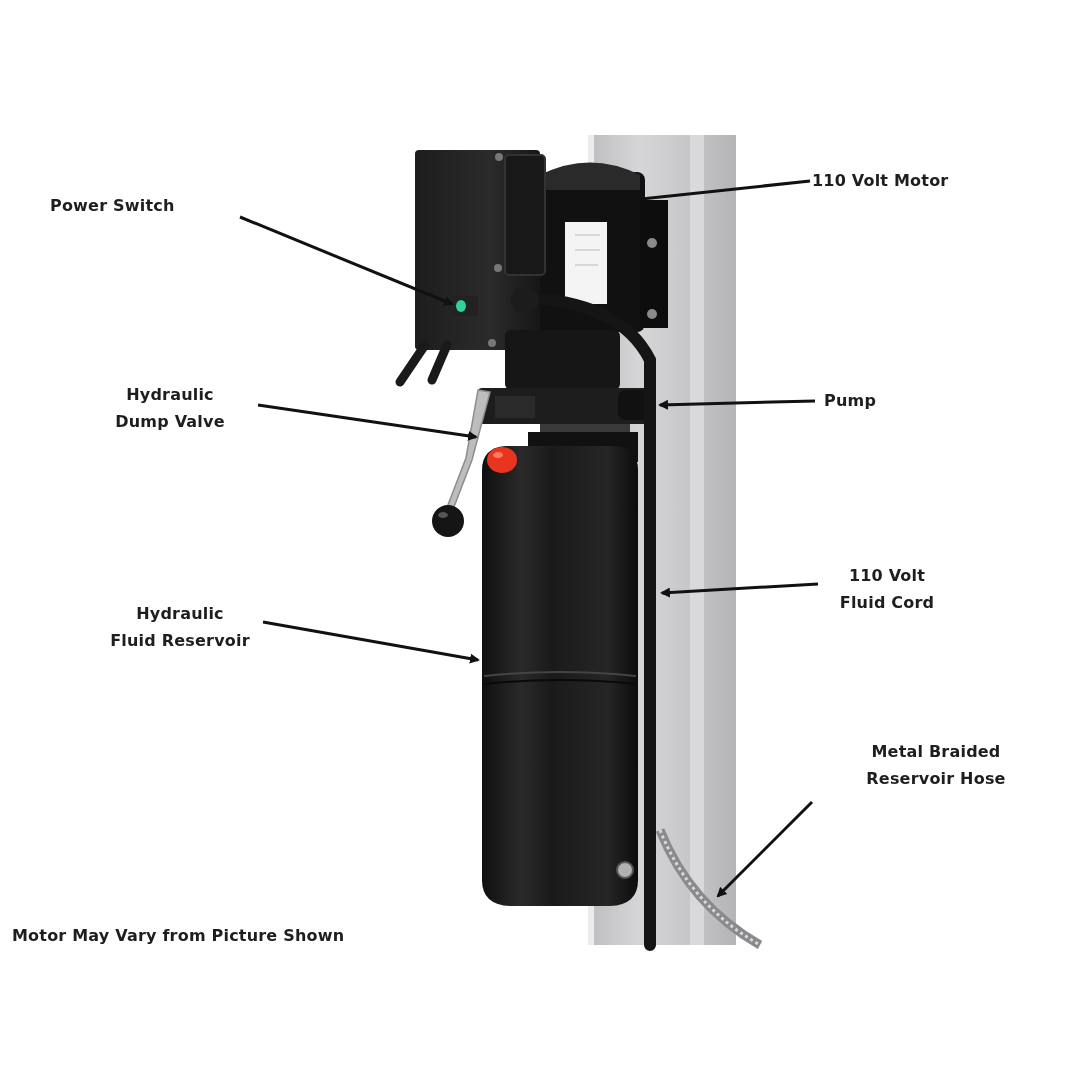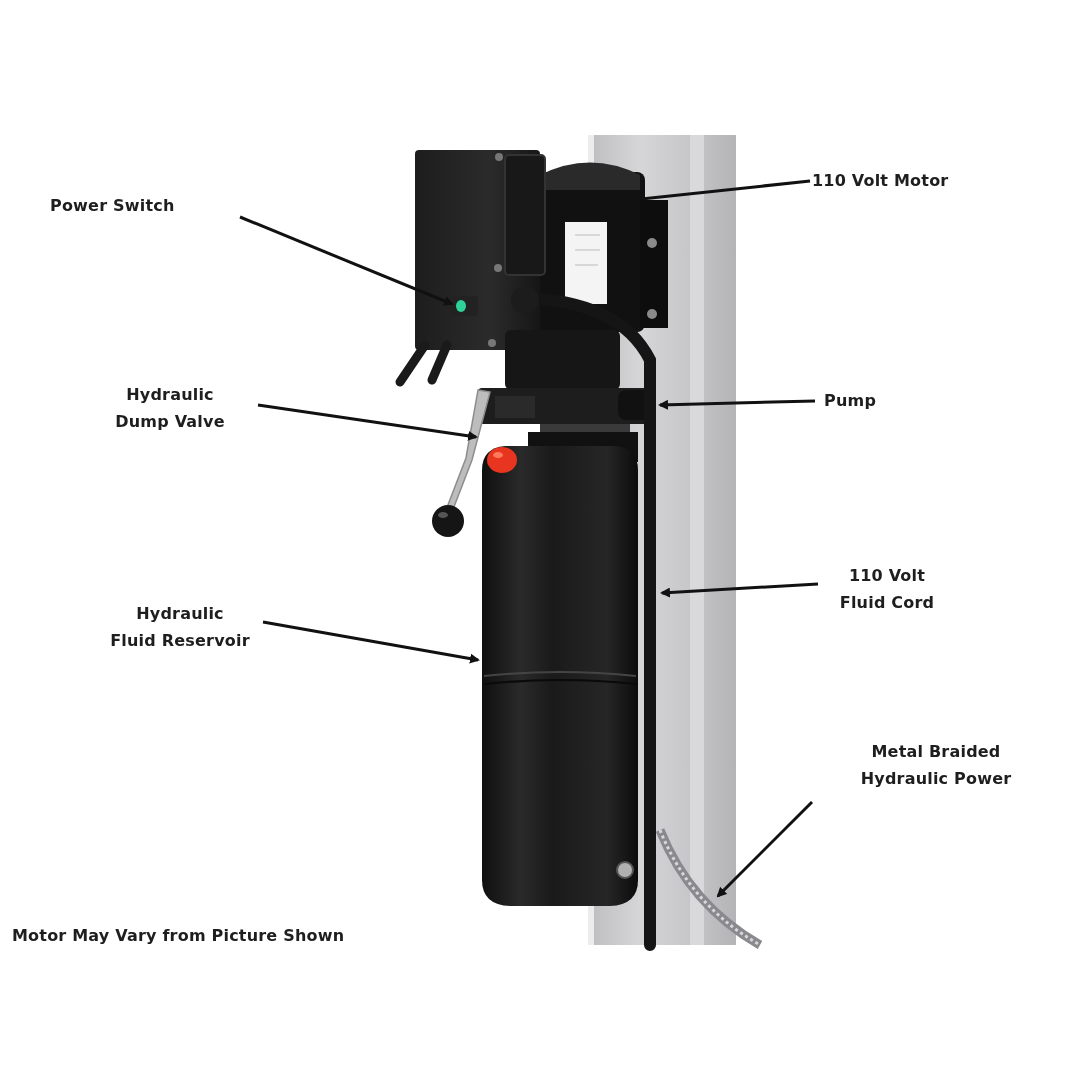--- a/index.html
+++ b/index.html
@@ -147,20 +147,20 @@
     <span>Fluid Cord</span>
   </div>
 
   <div class="label" style="left:82px; top:600px; width:196px;">
     <span>Hydraulic</span>
     <span>Fluid Reservoir</span>
   </div>
 
   <div class="label" style="left:838px; top:738px; width:196px;">
     <span>Metal Braided</span>
-    <span>Hydraulic Power</span>
+    <span>Reservoir Hose</span>
   </div>
 
   <div class="label left" style="left:12px; top:910px;">
     <span>Motor May Vary from Picture Shown</span>
   </div>
 
 </div>
 
 </body></html>

